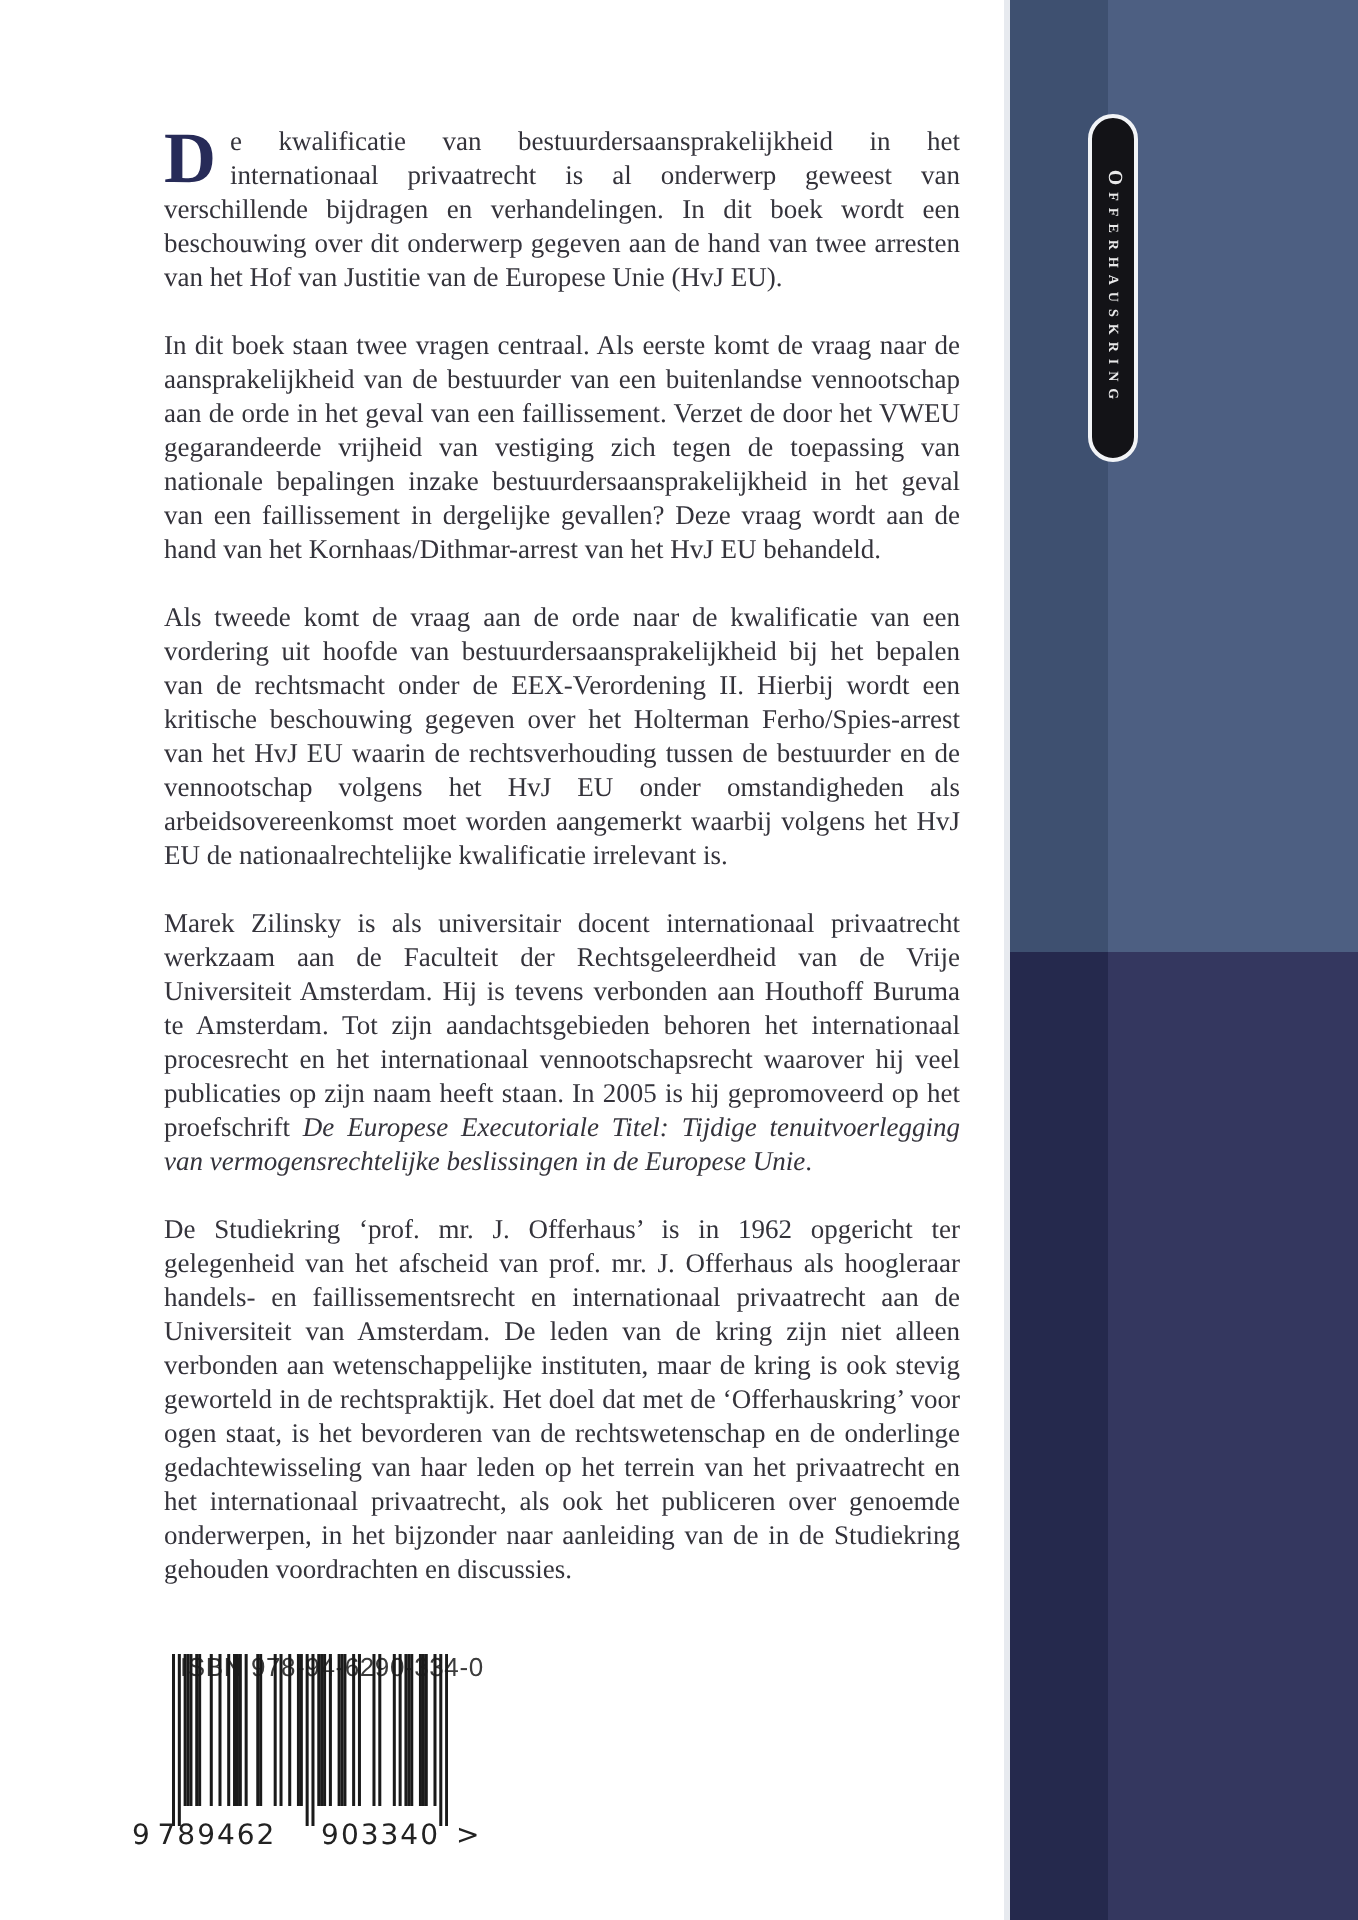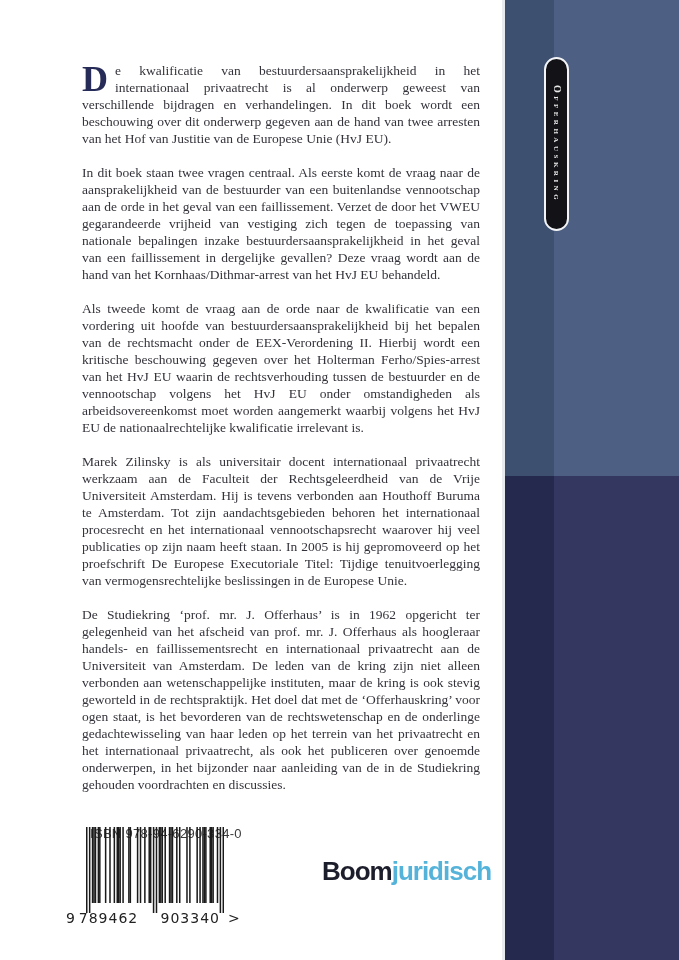--- a/index.html
+++ b/index.html
@@ -54,21 +54,21 @@
     font-size:13.5px;line-height:17px;
     text-align:justify;hyphens:auto;
   }
   .text-col p{margin:0 0 17px 0;}
   .dropcap{
     float:left;
     font-size:36px;line-height:31px;
     font-weight:bold;color:var(--drop-cap);
     margin:2px 7px 0 0;
   }
-  .book-title{}
+  .book-title{font-style:italic;}
 
   
   .isbn-block{position:absolute;left:64px;top:810px;width:190px;height:125px;}
   .isbn-label{
     position:absolute;left:26px;top:0;
     font-family:"Liberation Sans",sans-serif;
     font-size:13px;letter-spacing:0.3px;color:#3b3b3b;white-space:nowrap;margin-top:16px;
   }
   .barcode-svg{position:absolute;left:22px;top:17px;}
   .bc-num{
@@ -161,17 +161,14 @@
         <rect x="130.74" y="0" width="1.51" height="76" fill="var(--barcode-ink)"></rect>
         <rect x="133.64" y="0" width="1.51" height="86" fill="var(--barcode-ink)"></rect>
         <rect x="136.55" y="0" width="1.51" height="86" fill="var(--barcode-ink)"></rect>
       </svg>
     <span class="bc-num bc-first">9</span>
     <span class="bc-num bc-left">789462</span>
     <span class="bc-num bc-right">903340</span>
     <span class="bc-num bc-arrow">&gt;</span>
   </div>
 
-  <div class="logo">
-    <span class="logo-boom">Boom</span><span class="logo-juridisch">juridisch</span>
-  </div>
 
 </div>
 
 </body></html>

